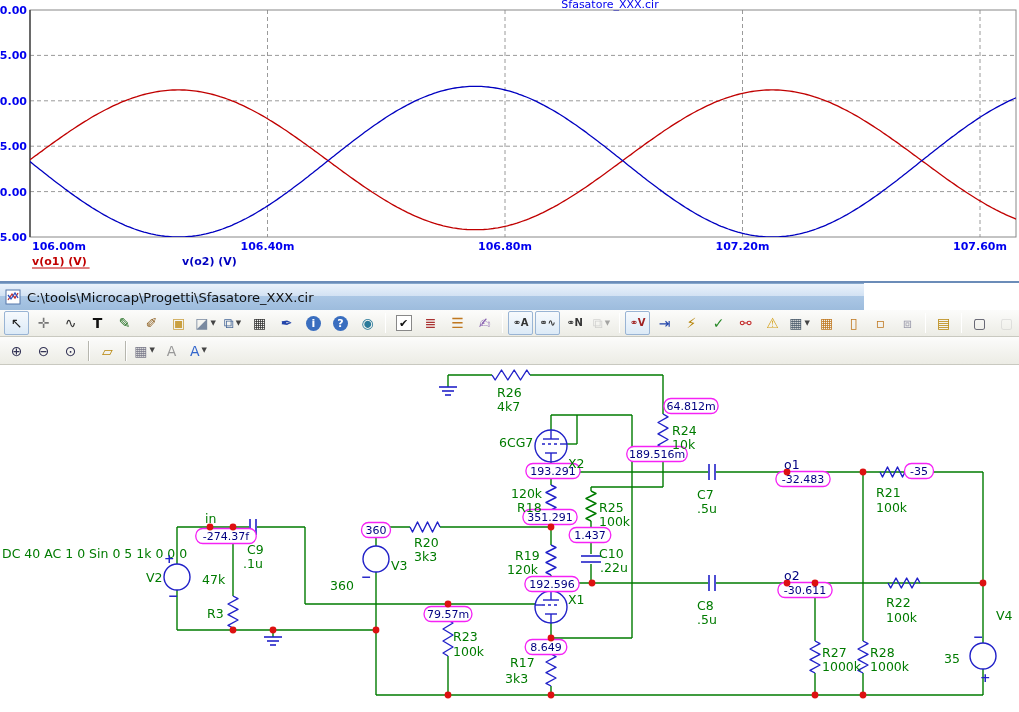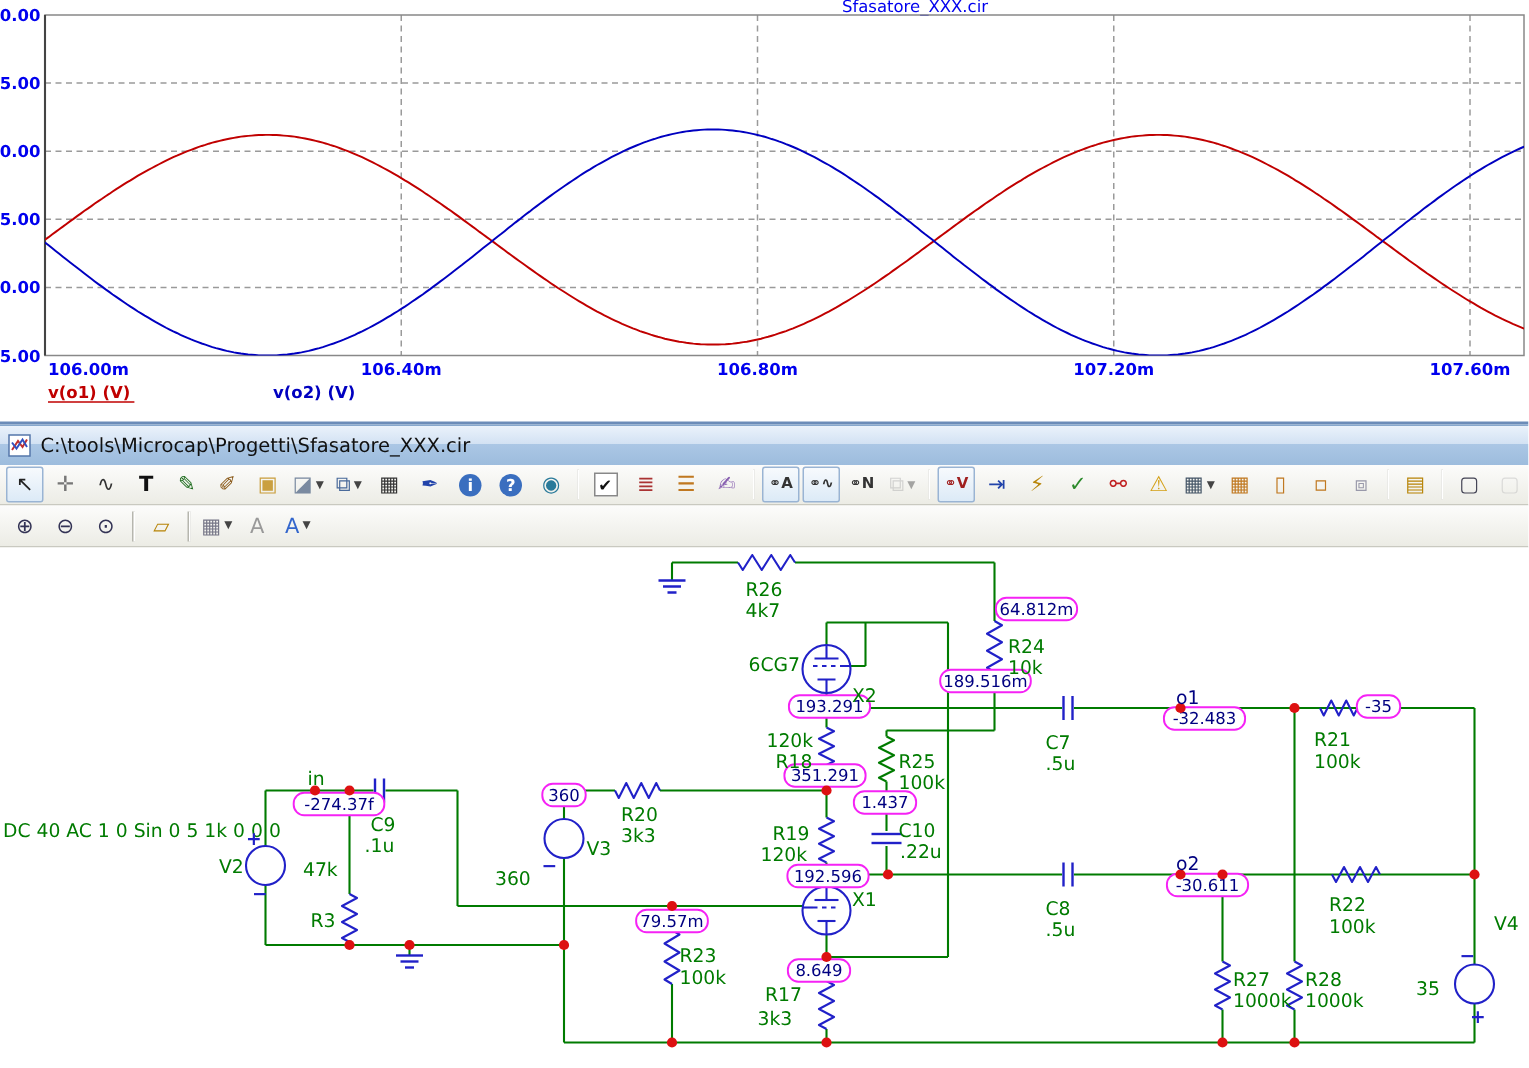--- a/index.html
+++ b/index.html
@@ -1,20 +1,20 @@
 <!DOCTYPE html>
 <html><head>
 <meta charset="utf-8">
 <style>
   html,body{margin:0;padding:0;background:#fff;}
   body{width:1019px;height:712px;overflow:hidden;position:relative;
        font-family:"DejaVu Sans","Liberation Sans",sans-serif;}
   .plot-pane{position:absolute;left:0;top:0;width:1019px;height:281px;background:#fff;}
   .win-border{position:absolute;left:0;top:281px;width:1019px;height:2px;background:#6b8cb8;}
-  .titlebar{position:absolute;left:0;top:283px;width:1019px;height:27px;
+  .titlebar{position:absolute;left:0;top:283px;width:864px;height:27px;
     background:linear-gradient(#eaf2fb 0%,#d3e2f3 45%,#abc7e5 46%,#9dbcdd 100%);
     border-top:1px solid #86a7cc;box-sizing:border-box;
     display:flex;align-items:center;padding-left:5px;}
   .titlebar .title-text{font-size:13px;color:#111;margin-left:6px;}
   .toolbar{position:absolute;left:0;width:1019px;display:flex;align-items:center;
     background:linear-gradient(#fcfcfb,#ecece5);border-bottom:1px solid #c9c9c0;
     box-sizing:border-box;padding-left:3px;}
   .toolbar.row1{top:310px;height:27px;}
   .toolbar.row2{top:337px;height:28px;}
   .tbtn{min-width:23px;height:22px;display:flex;align-items:center;justify-content:center;

